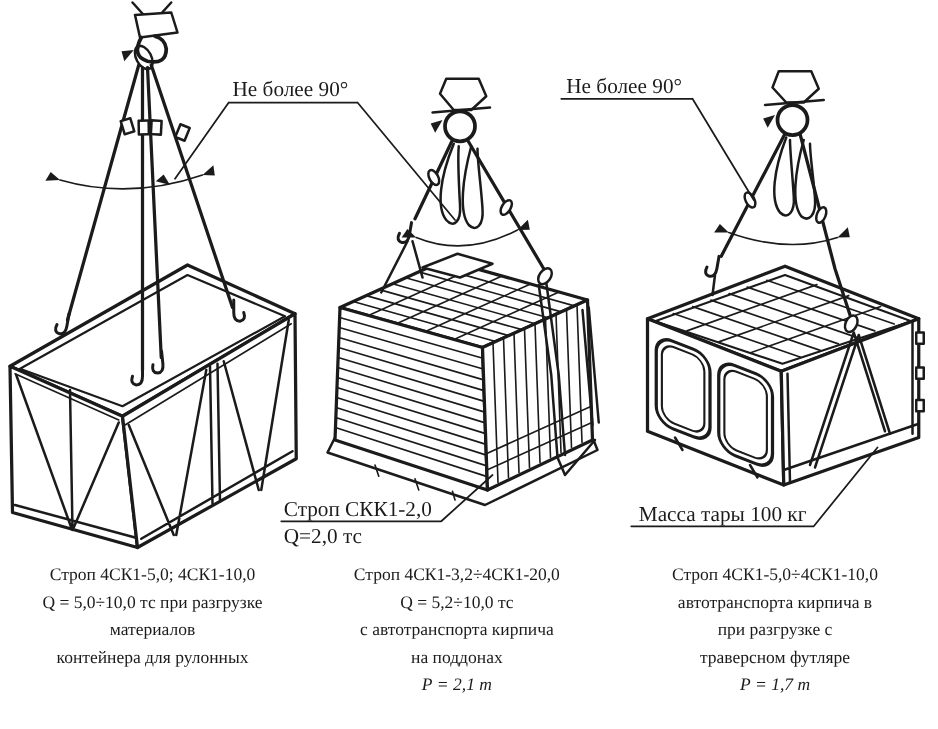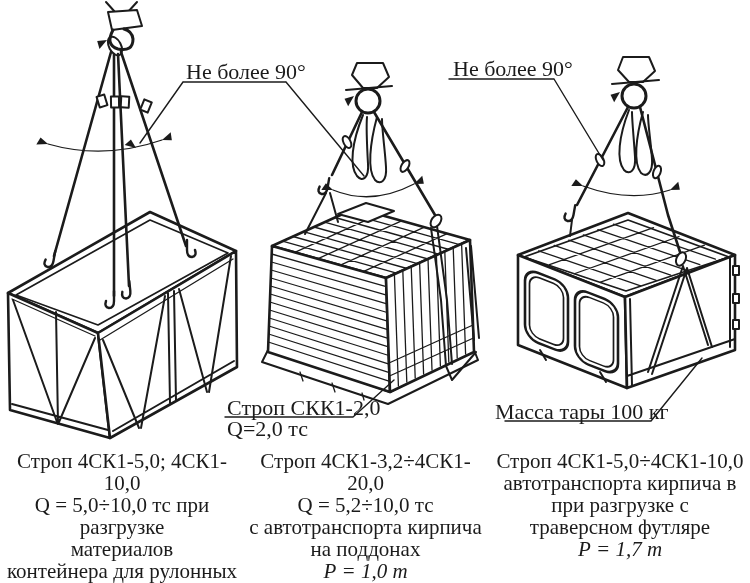--- a/index.html
+++ b/index.html
@@ -7,23 +7,23 @@
     position:relative;width:750px;height:583px;background:#ffffff;
     font-family:"Liberation Serif", serif;color:#1b1b1b;overflow:hidden;
   }
   .canvas svg{position:absolute;left:0;top:0;}
   .draw{fill:none;stroke:#1b1b1b;stroke-width:2;stroke-linecap:round;stroke-linejoin:round;}
   .thin{stroke-width:1.3;}
   .mid{stroke-width:1.7;}
   .bold{stroke-width:2.6;}
   .wfill{fill:#ffffff;}
   .ink{fill:#1b1b1b;stroke:none;}
-  .lbl{position:absolute;font-size:22px;line-height:19px;white-space:nowrap;}
+  .lbl{position:absolute;font-size:17px;line-height:19px;white-space:nowrap;}
   .two-line span{display:block;line-height:21px;font-family:Liberation Serif, serif;}
-  .cap{position:absolute;top:450px;text-align:center;font-size:21px;line-height:22px;}
+  .cap{position:absolute;top:450px;text-align:center;font-size:14px;line-height:22px;}
   .cap span{display:block;}
   .formula{font-style:italic;}
 </style>
 </head>
 <body>
 
 <div class="canvas">
 
 <svg width="750" height="583" viewBox="0 0 750 583">
   <defs>
@@ -194,36 +194,36 @@
 <div class="lbl" style="left:186px;top:62px">
   <span>Не более 90°</span>
 </div>
 <div class="lbl" style="left:453px;top:59px">
   <span>Не более 90°</span>
 </div>
 <div class="lbl two-line" style="left:227px;top:397px">
   <span>Строп СКК1-2,0</span>
   <span>Q=2,0 тс</span>
 </div>
-<div class="lbl" style="left:495px;top:402px">
+<div class="lbl" style="left:511px;top:402px">
   <span>Масса тары 100 кг</span>
 </div>
 
 <div class="cap" style="left:2px;width:240px">
   <span>Строп 4СК1-5,0; 4СК1-10,0</span>
   <span>Q = 5,0÷10,0 тс при разгрузке</span>
   <span>материалов</span>
   <span>контейнера для рулонных</span>
 </div>
 <div class="cap" style="left:243px;width:245px">
   <span>Строп 4СК1-3,2÷4СК1-20,0</span>
   <span>Q = 5,2÷10,0 тс</span>
   <span>с автотранспорта кирпича</span>
   <span>на поддонах</span>
-  <span class="formula">Р = 1,0 т</span>
+  <span class="formula">Р = 2,1 т</span>
 </div>
 <div class="cap" style="left:492px;width:256px">
   <span>Строп 4СК1-5,0÷4СК1-10,0</span>
   <span>автотранспорта кирпича в</span>
   <span>при разгрузке с</span>
   <span>траверсном футляре</span>
   <span class="formula">Р = 1,7 т</span>
 </div>
 
 </div>

